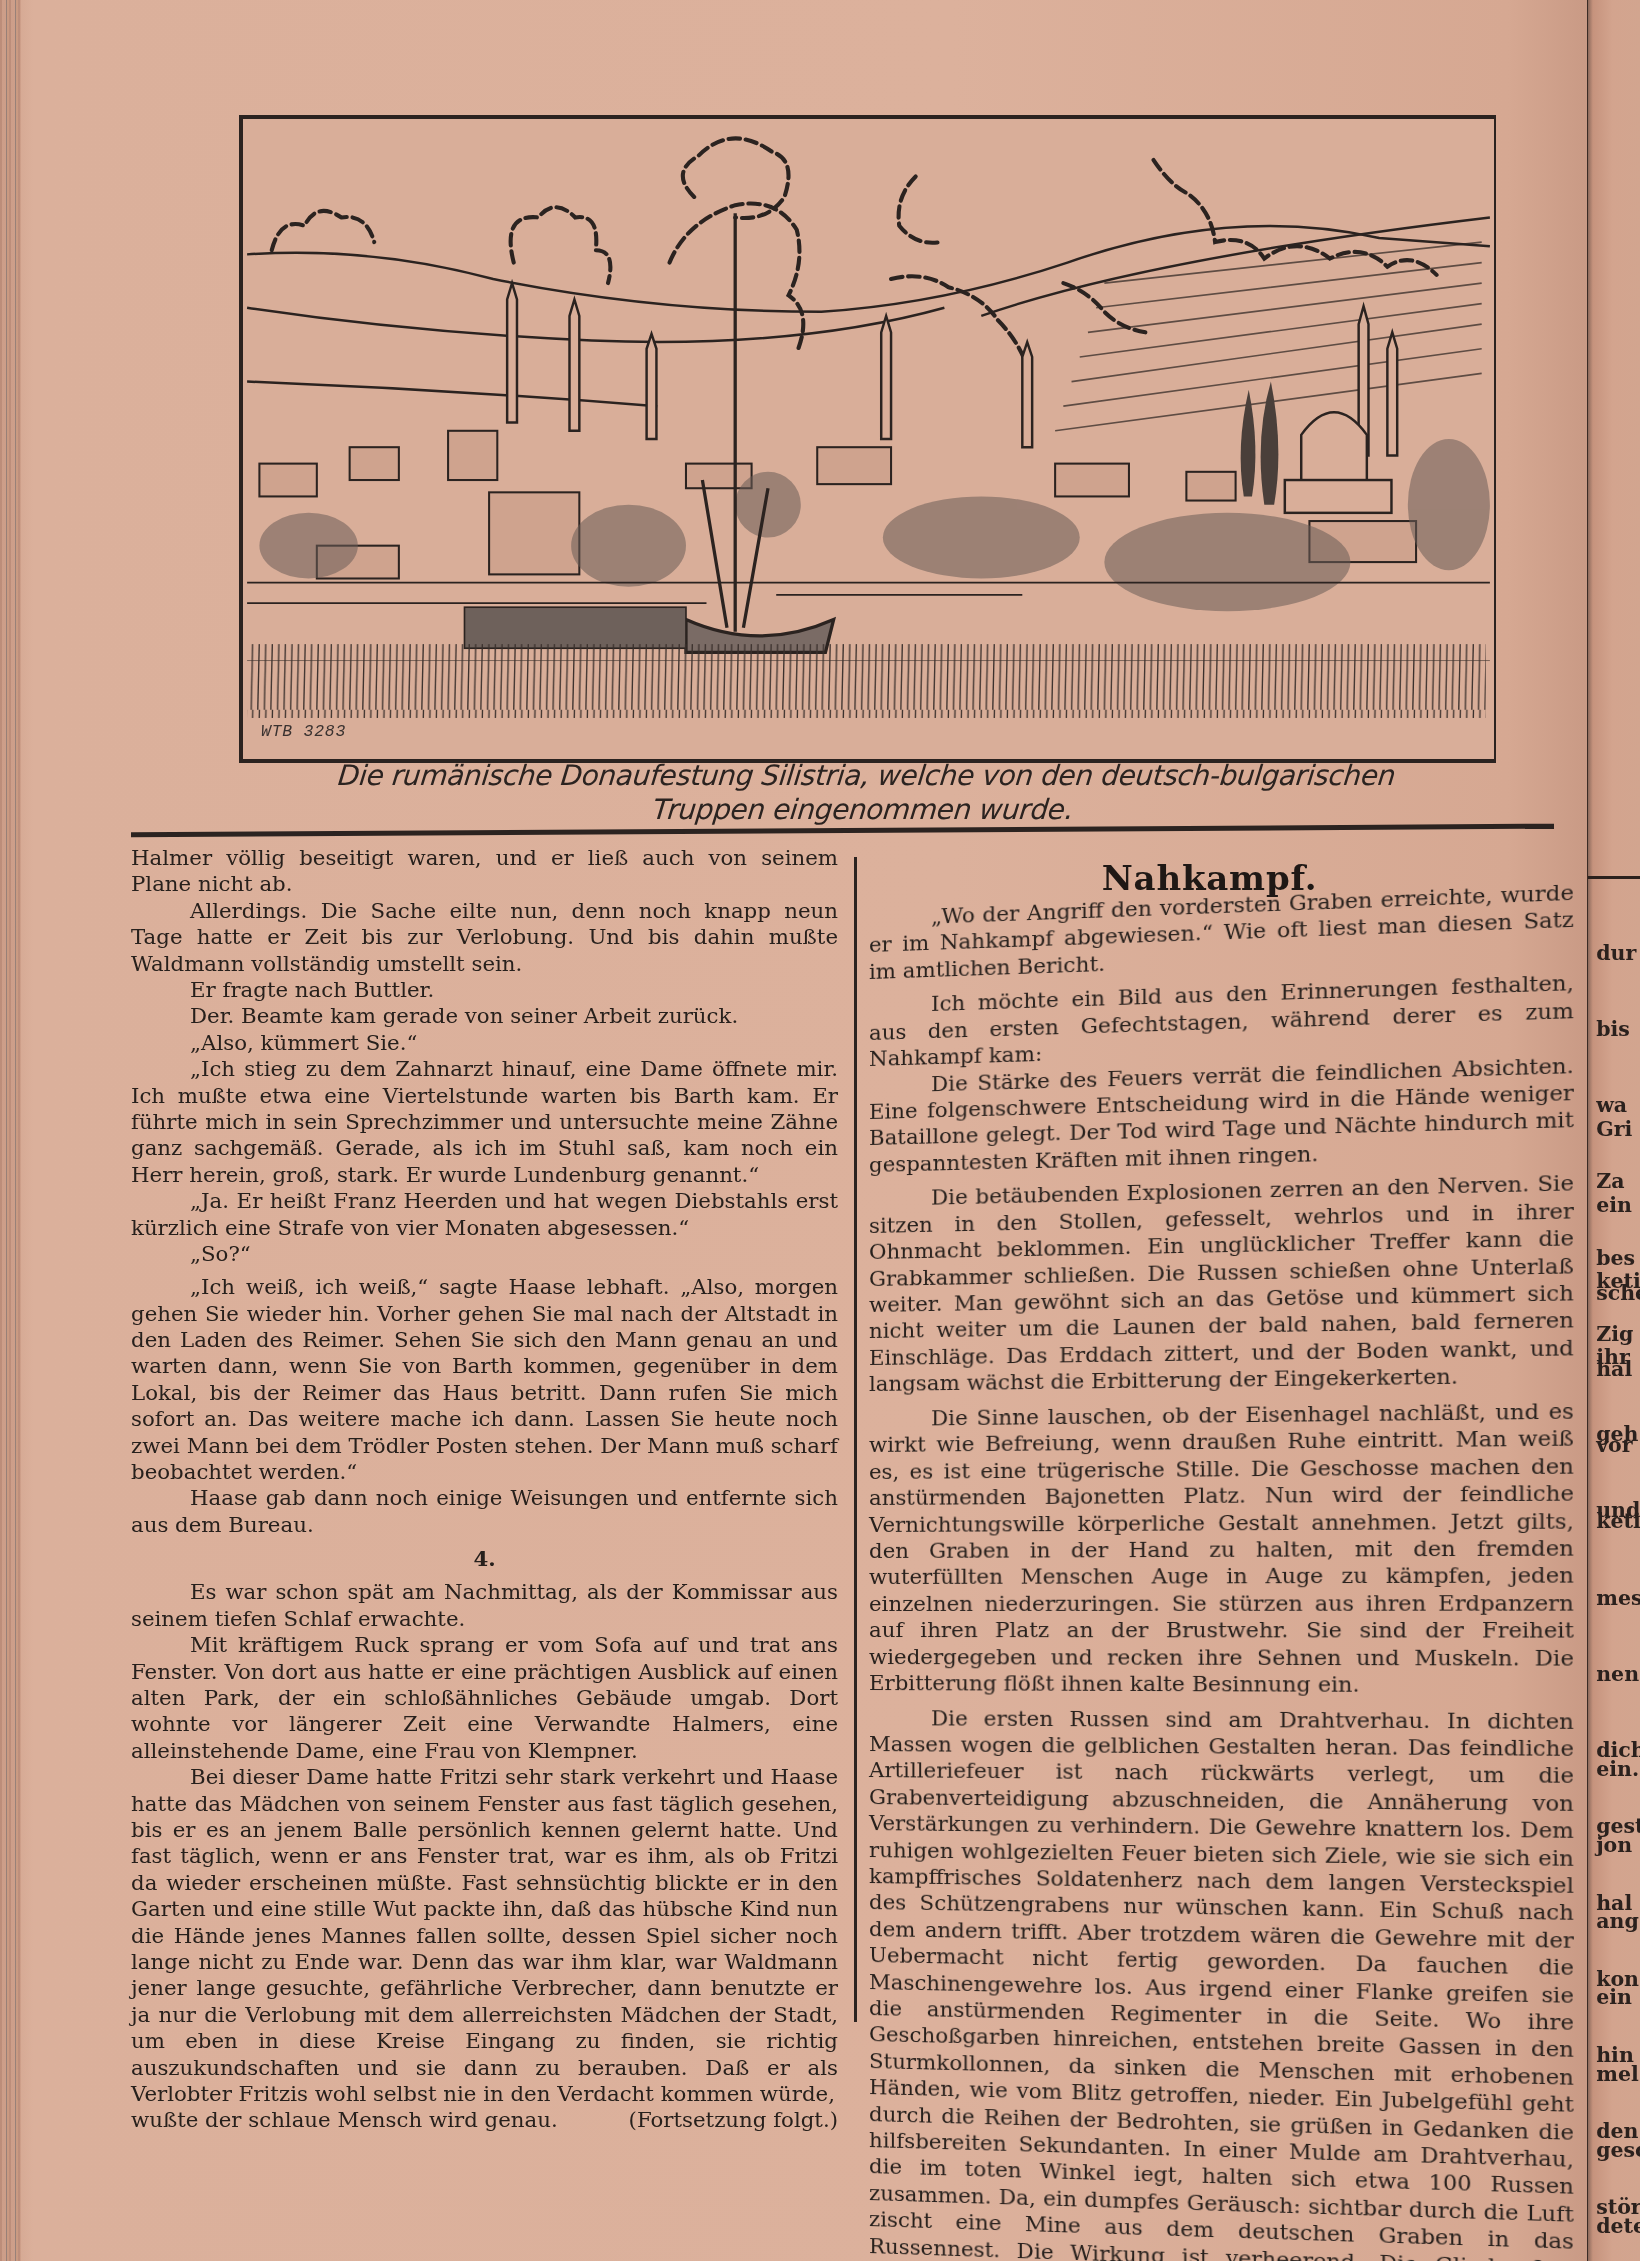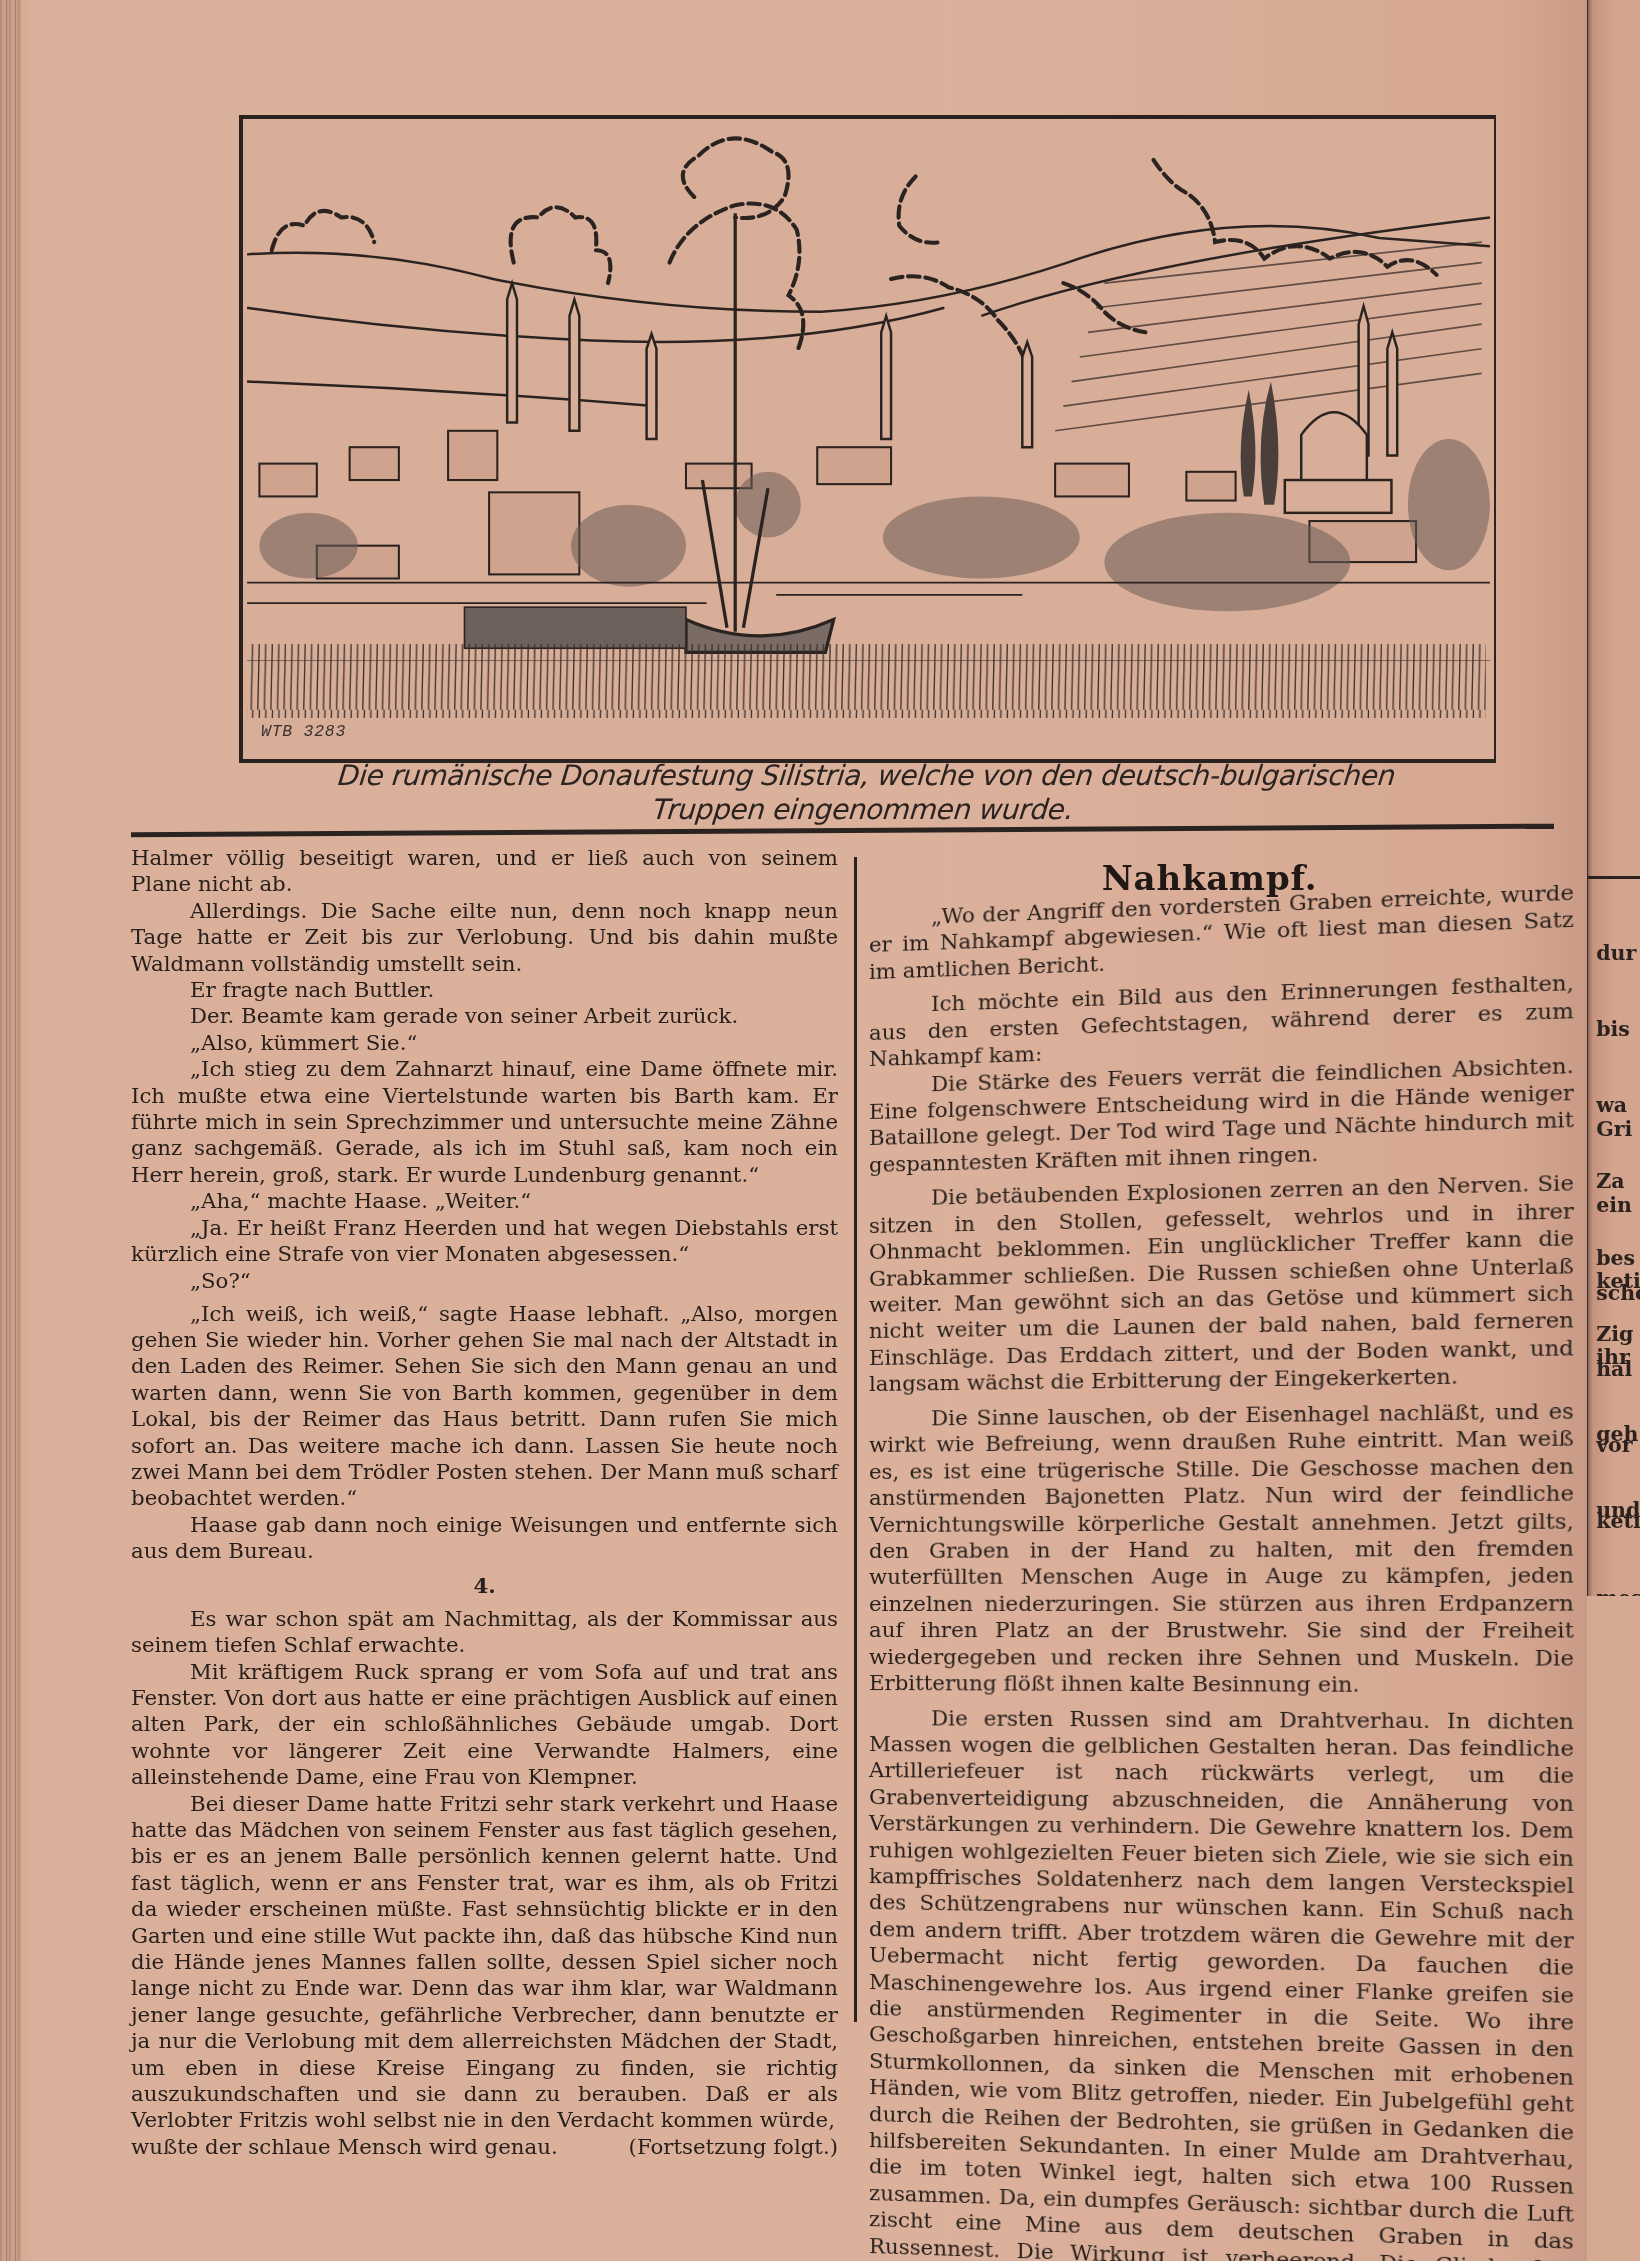--- a/index.html
+++ b/index.html
@@ -12,21 +12,21 @@
   .page {
     position: absolute; left: 0; top: 0; width: 1587px; height: 2261px;
     background: linear-gradient(90deg, #cfa08a 0px, #dbb09b 33px, #dcb19c 60%, #d6a892 95%, #c99a85 100%);
   }
   .spine-left {
     position: absolute; left: 0; top: 0; width: 21.3px; height: 2261px;
     background: repeating-linear-gradient(90deg, #b98a77 0 2.5px, #cc9d88 2.5px 5.7px, #8e7a74 5.7px 6.6px, #c8987f 6.6px 9px);
     opacity: .85;
   }
   .adjacent-page {
-    position: absolute; left: 1587px; top: 0; width: 53px; height: 1596px;
+    position: absolute; left: 1587px; top: 0; width: 53px; height: 2261px;
     background: linear-gradient(90deg, #8c6a5c 0, #c6937d 4.9px, #d3a48e 24.6px, #d2a58f 100%);
     border-left: 1.6px solid #3b2b25;
     overflow: hidden;
   }
   .adjacent-page .frag {
     position: absolute; left: 8.2px; font-size: 20.5px; line-height: 25.4px;
     font-family: "DejaVu Serif", serif; font-weight: bold; color: #2b211d;
     white-space: pre;
   }
   .adjacent-rule { position: absolute; left: 0; top: 876px; width: 53px; height: 3.3px; background: #2b211d; }
@@ -188,21 +188,20 @@
   <div class="rule-top"></div>
   <div class="column-divider"></div>
 
   <div class="col col-left">
     <p class="noindent">Halmer völlig beseitigt waren, und er ließ auch von seinem Plane nicht ab.</p>
     <p>Allerdings. Die Sache eilte nun, denn noch knapp neun Tage hatte er Zeit bis zur Verlobung. Und bis dahin mußte Waldmann vollständig umstellt sein.</p>
     <p>Er fragte nach Buttler.</p>
     <p>Der. Beamte kam gerade von seiner Arbeit zurück.</p>
     <p>„Also, kümmert Sie.“</p>
     <p>„Ich stieg zu dem Zahnarzt hinauf, eine Dame öffnete mir. Ich mußte etwa eine Viertelstunde warten bis Barth kam. Er führte mich in sein Sprechzimmer und untersuchte meine Zähne ganz sachgemäß. Gerade, als ich im Stuhl saß, kam noch ein Herr herein, groß, stark. Er wurde Lundenburg genannt.“</p>
-    <p>„Aha,“ machte Haase. „Weiter.“</p>
     <p>„Ja. Er heißt Franz Heerden und hat wegen Diebstahls erst kürzlich eine Strafe von vier Monaten abgesessen.“</p>
     <p>„So?“</p>
     <p class="gap">„Ich weiß, ich weiß,“ sagte Haase lebhaft. „Also, morgen gehen Sie wieder hin. Vorher gehen Sie mal nach der Altstadt in den Laden des Reimer. Sehen Sie sich den Mann genau an und warten dann, wenn Sie von Barth kommen, gegenüber in dem Lokal, bis der Reimer das Haus betritt. Dann rufen Sie mich sofort an. Das weitere mache ich dann. Lassen Sie heute noch zwei Mann bei dem Trödler Posten stehen. Der Mann muß scharf beobachtet werden.“</p>
     <p>Haase gab dann noch einige Weisungen und entfernte sich aus dem Bureau.</p>
     <p class="chapter-num">4.</p>
     <p>Es war schon spät am Nachmittag, als der Kommissar aus seinem tiefen Schlaf erwachte.</p>
     <p>Mit kräftigem Ruck sprang er vom Sofa auf und trat ans Fenster. Von dort aus hatte er eine prächtigen Ausblick auf einen alten Park, der ein schloßähnliches Gebäude umgab. Dort wohnte vor längerer Zeit eine Verwandte Halmers, eine alleinstehende Dame, eine Frau von Klempner.</p>
     <p>Bei dieser Dame hatte Fritzi sehr stark verkehrt und Haase hatte das Mädchen von seinem Fenster aus fast täglich gesehen, bis er es an jenem Balle persönlich kennen gelernt hatte. Und fast täglich, wenn er ans Fenster trat, war es ihm, als ob Fritzi da wieder erscheinen müßte. Fast sehnsüchtig blickte er in den Garten und eine stille Wut packte ihn, daß das hübsche Kind nun die Hände jenes Mannes fallen sollte, dessen Spiel sicher noch lange nicht zu Ende war. Denn das war ihm klar, war Waldmann jener lange gesuchte, gefährliche Verbrecher, dann benutzte er ja nur die Verlobung mit dem allerreichsten Mädchen der Stadt, um eben in diese Kreise Eingang zu finden, sie richtig auszukundschaften und sie dann zu berauben. Daß er als Verlobter Fritzis wohl selbst nie in den Verdacht kommen würde,</p>
     <div class="continued-row">
       <span>wußte der schlaue Mensch wird genau.</span>

